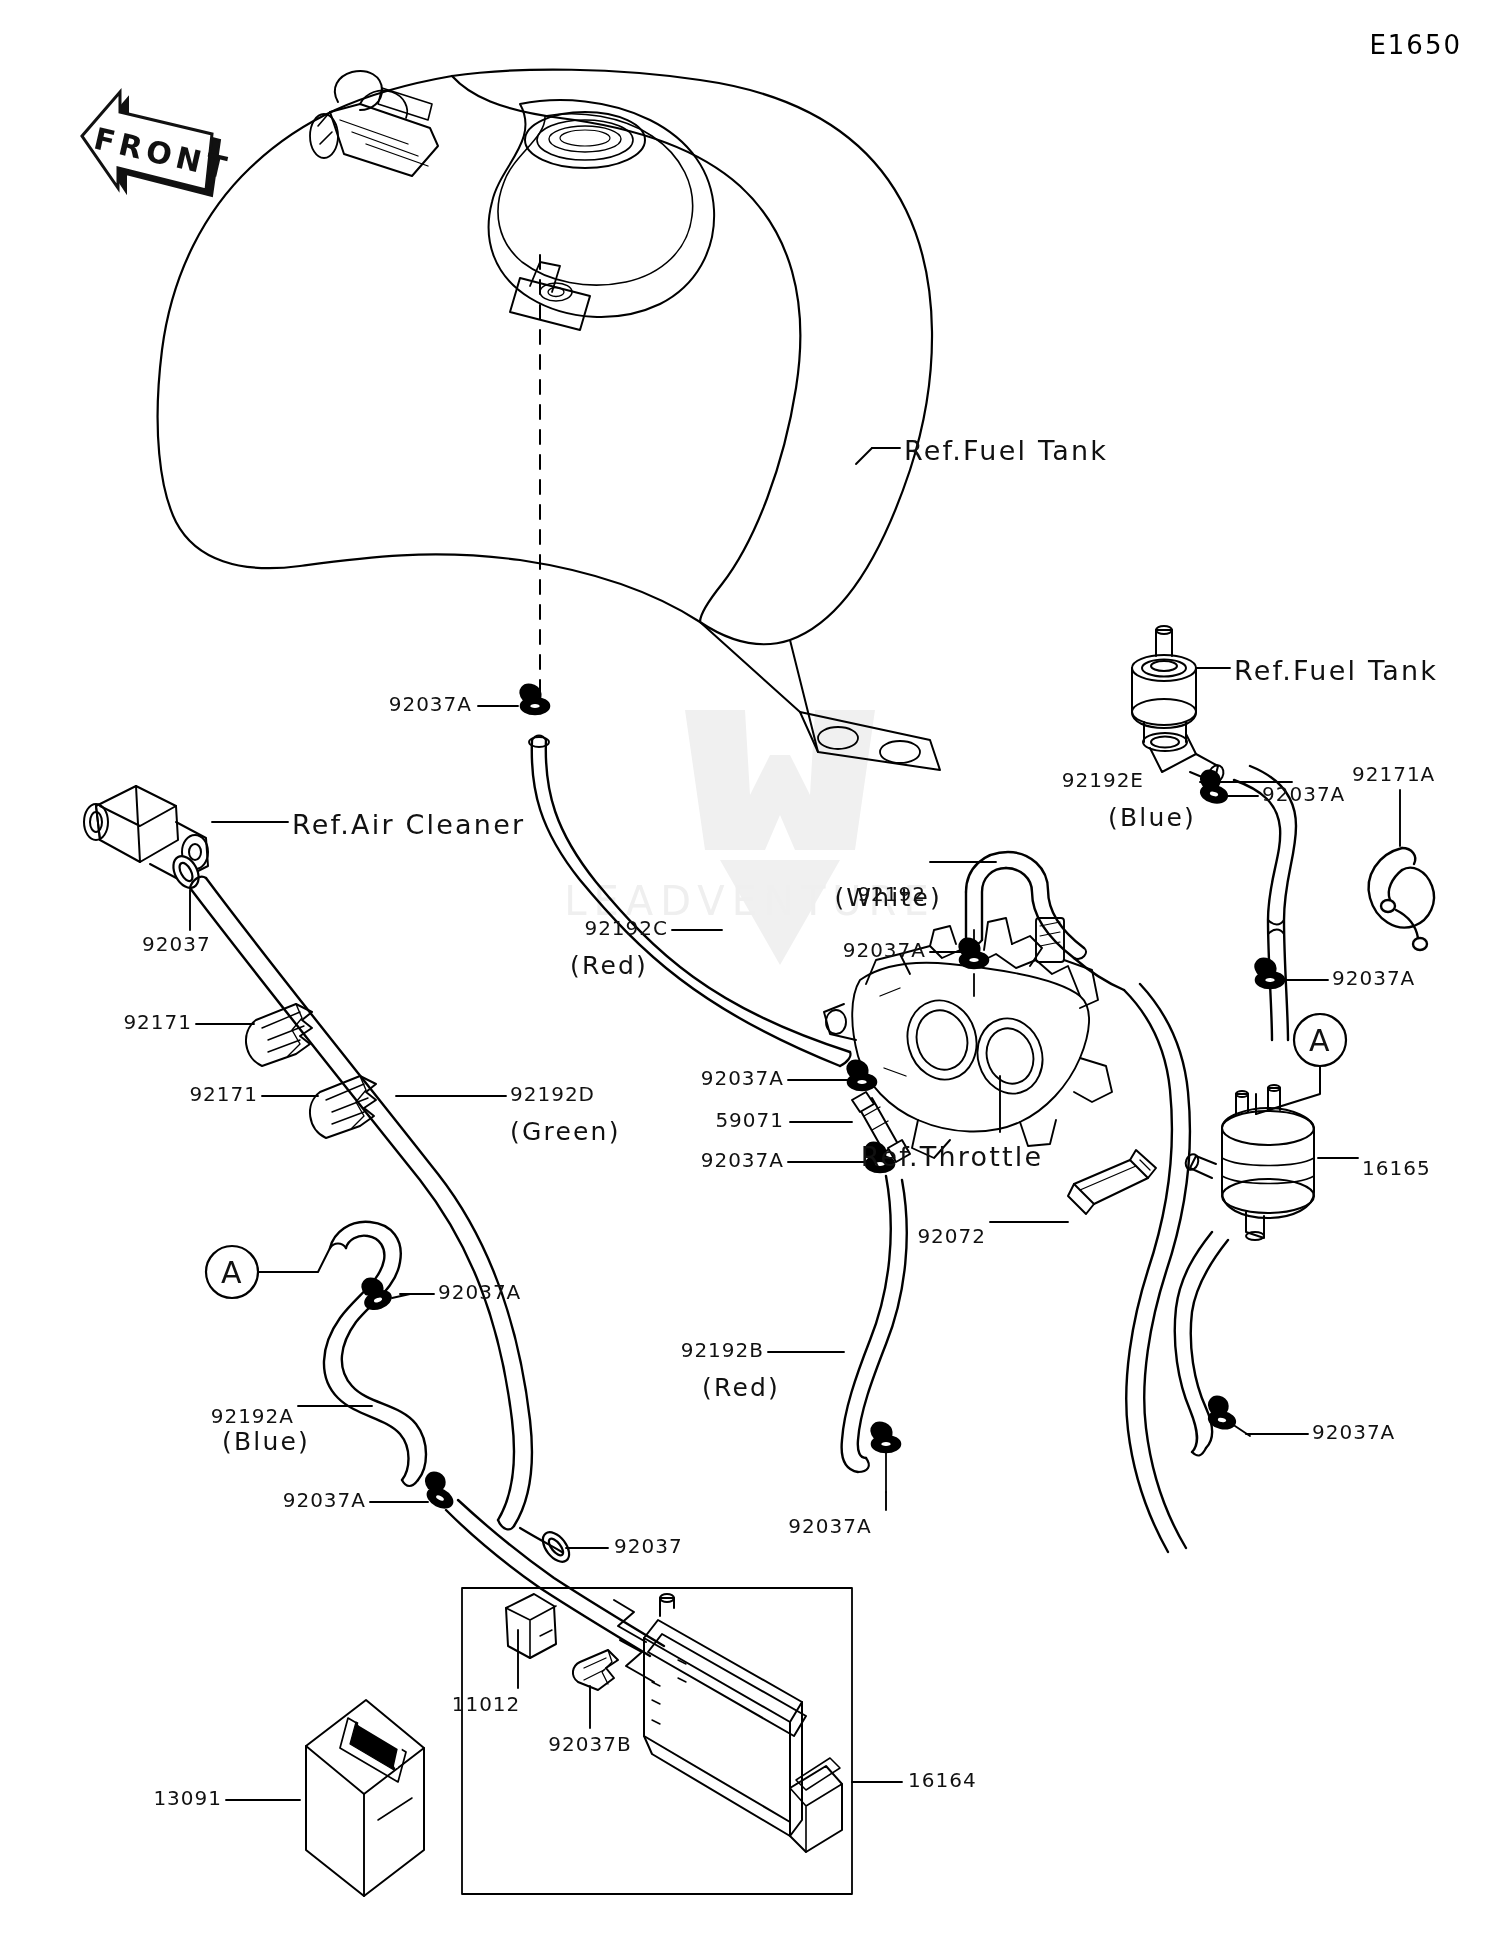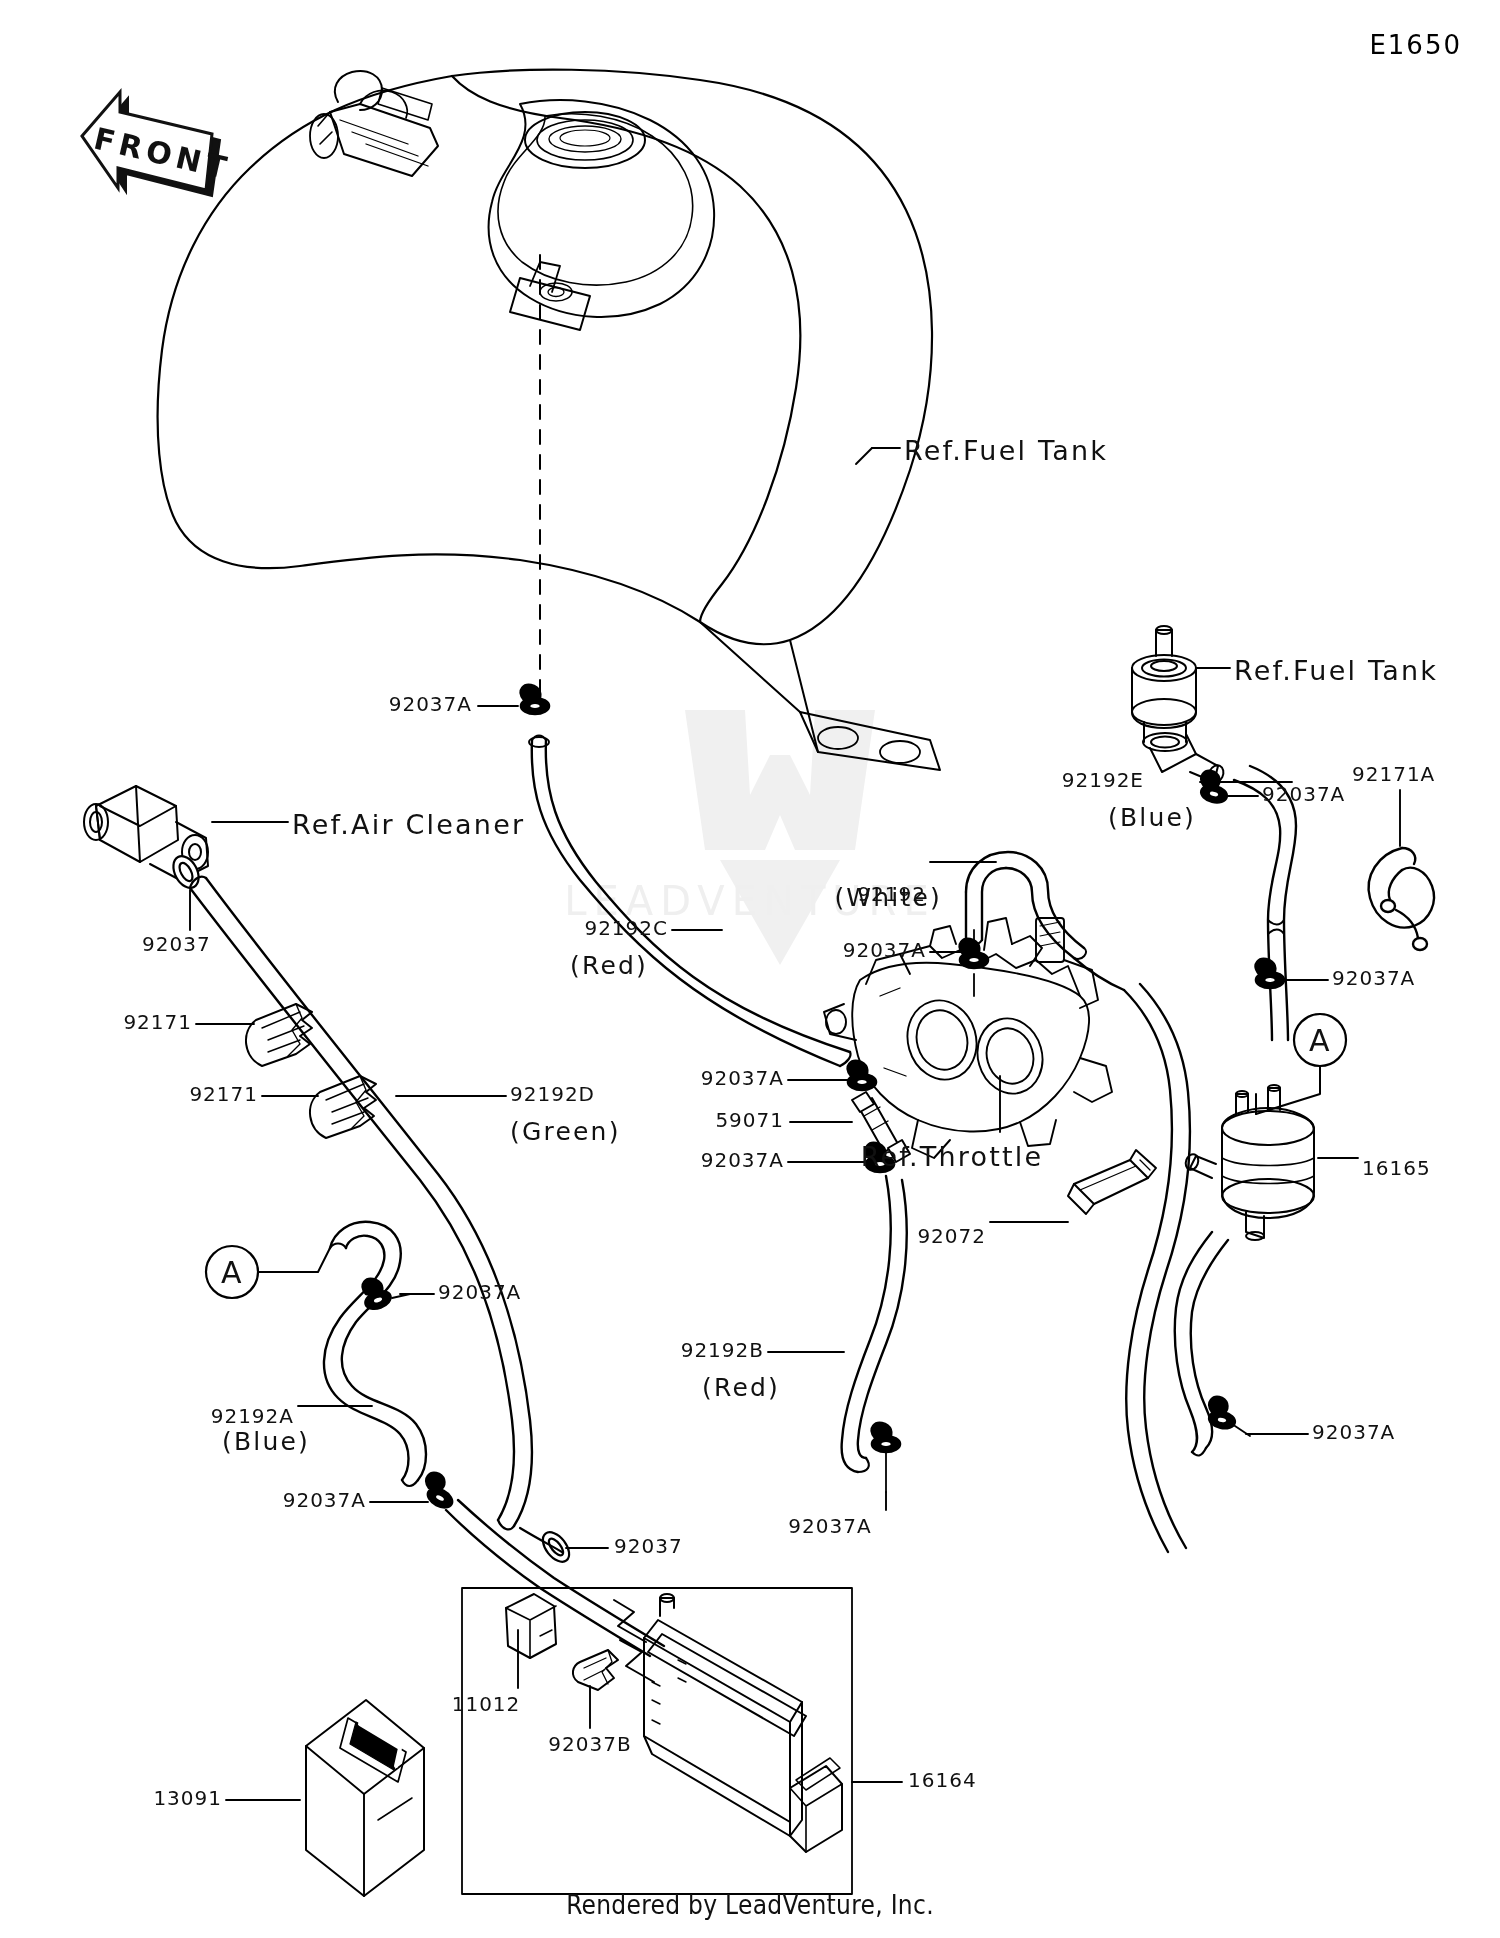--- a/index.html
+++ b/index.html
@@ -515,14 +515,13 @@
 
   <div class="lbl code" style="left:590px;top:1732px;transform:translateX(-50%);">92037B</div>
 
   <div class="lbl code" style="left:908px;top:1768px;">16164</div>
 
   <div class="lbl code right" style="left:222px;top:1786px;">13091</div>
 
   <div class="lbl" style="left:1320px;top:1022px;transform:translateX(-50%);font-size:30px;">A</div>
   <div class="lbl" style="left:232px;top:1254px;transform:translateX(-50%);font-size:30px;">A</div>
 
-  <div id="footer">Rendered by LeadVenture, Inc.</div>
 </div>
 
 </body></html>

